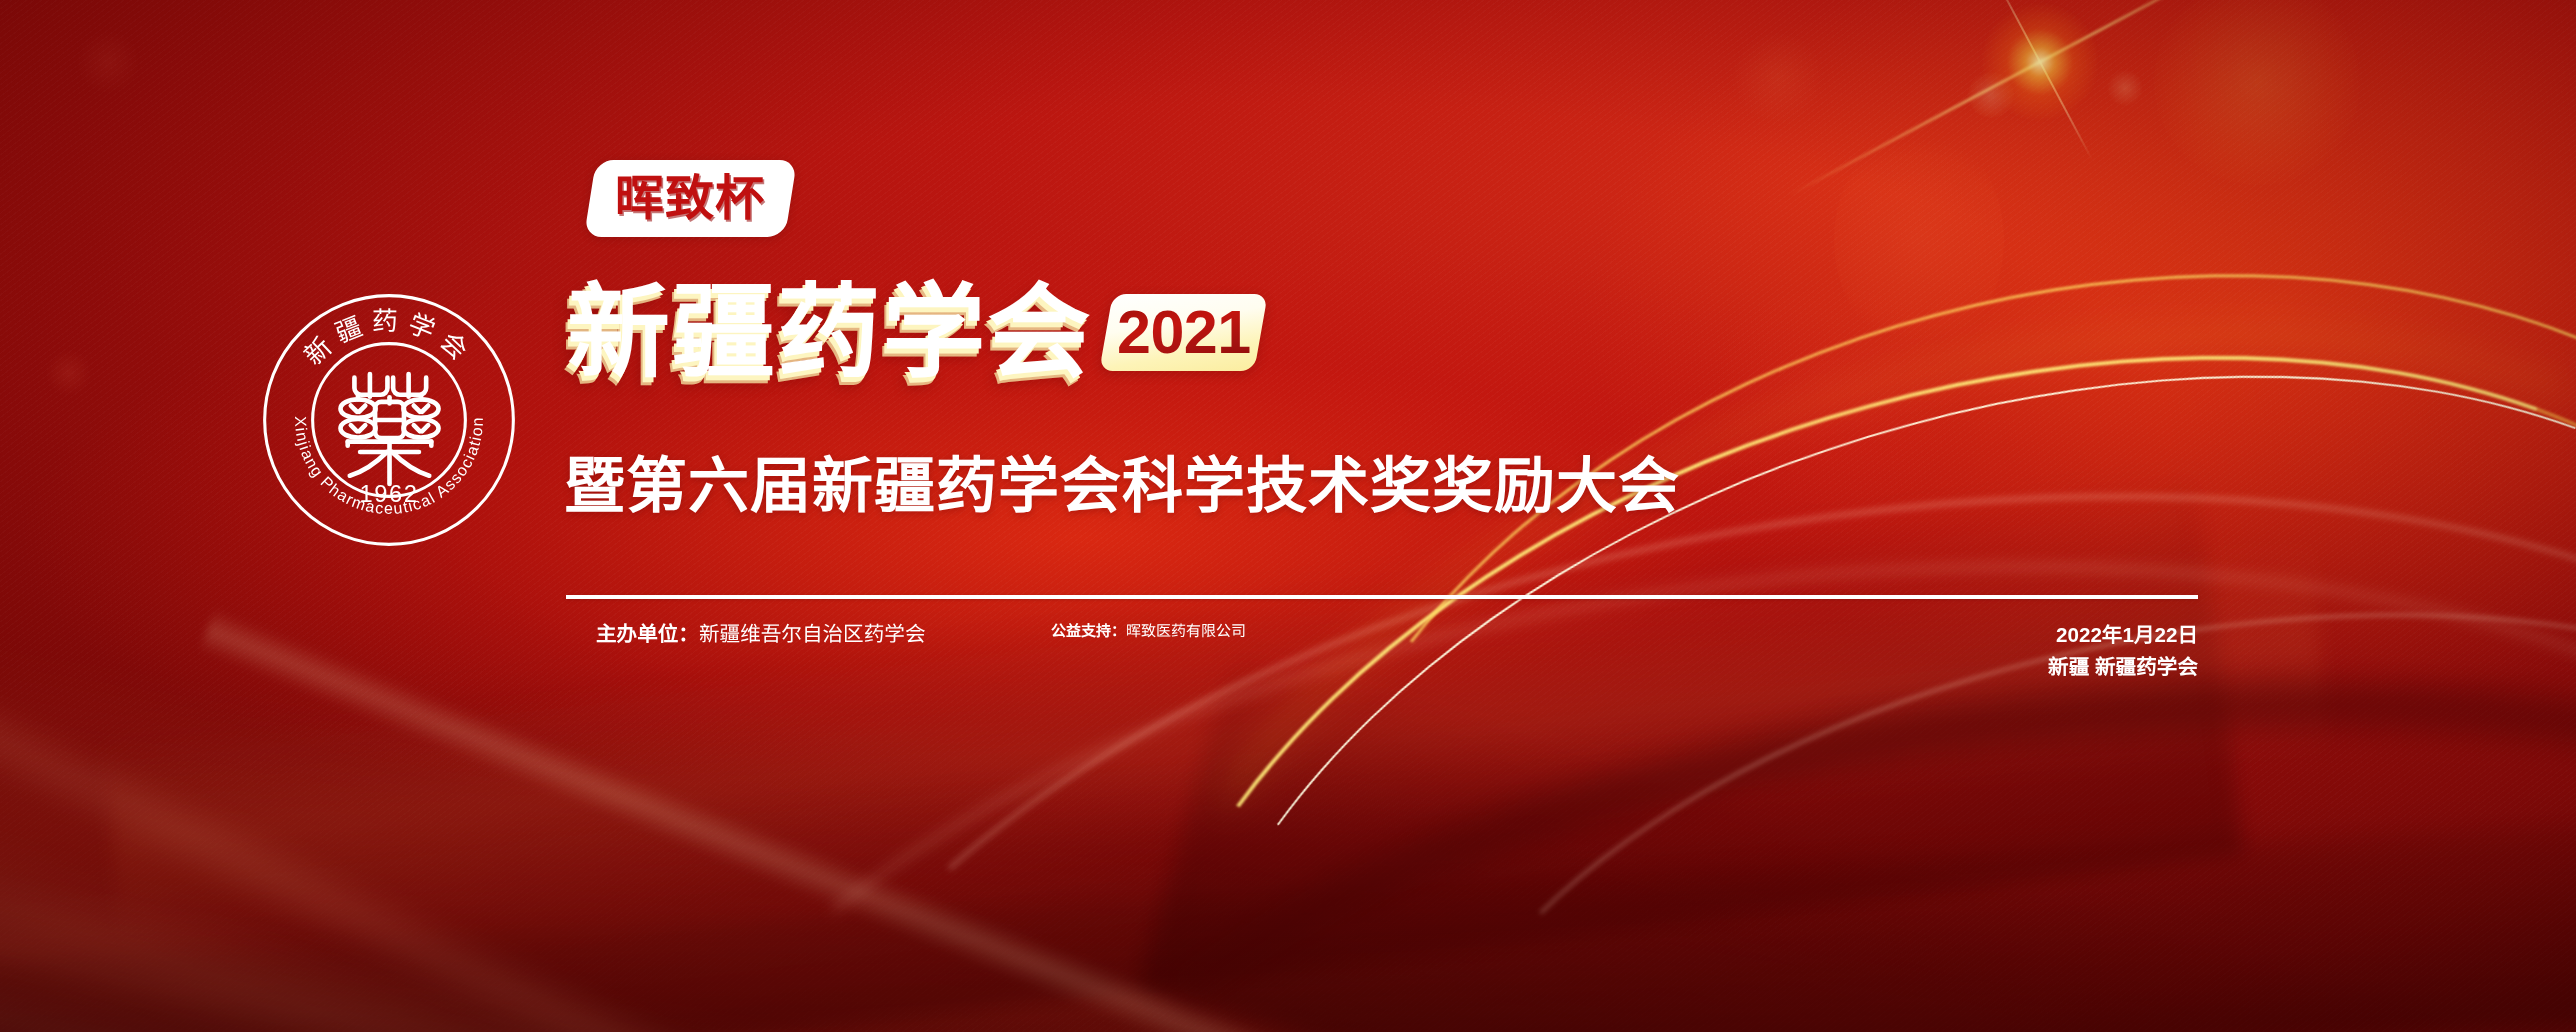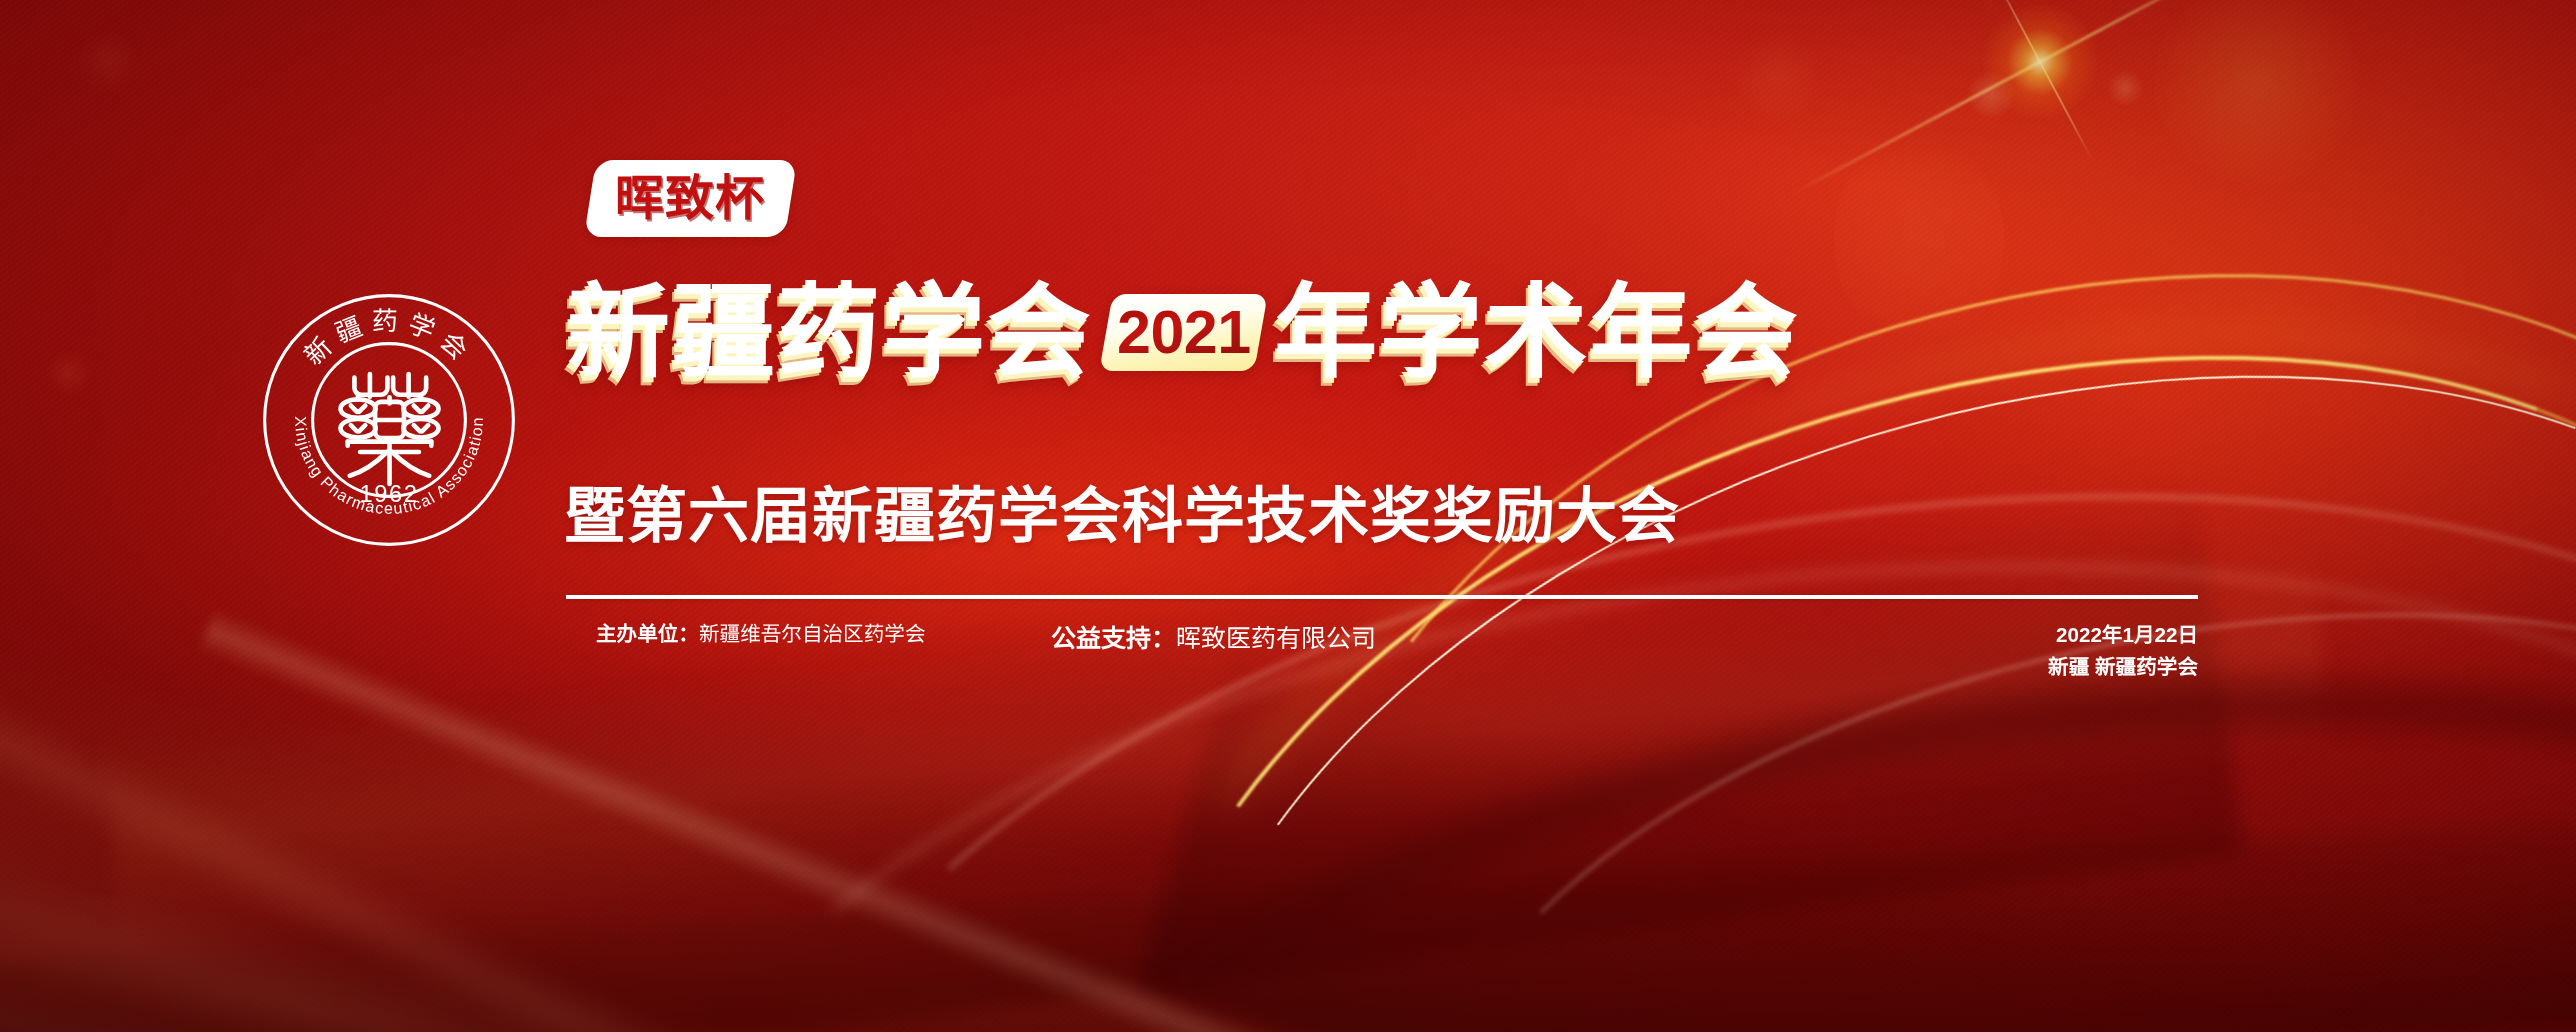--- a/index.html
+++ b/index.html
@@ -307,21 +307,20 @@
   .subtitle {
     position: absolute;
     left: 564px; top: 456px;
     font-size: 61px;
     font-weight: 700;
     line-height: 1;
     color: #ffffff;
     letter-spacing: 1px;
     white-space: nowrap;
     text-shadow: 0 1.5px 7.2px rgba(110,0,0,0.35);
-    margin-top: 30px;
   }
 
   
   .divider {
     position: absolute;
     left: 566px; top: 595px;
     width: 1632px; height: 3.6px;
     background: #ffffff;
     box-shadow: 0 1px 3.1px rgba(110,0,0,0.30);
   }
@@ -336,21 +335,21 @@
     line-height: 1.45;
     color: #ffffff;
     white-space: nowrap;
   }
   .organizer .lbl { font-weight: 700; margin-left: 30px; }
   .organizer .val { font-weight: 400; margin-top: 40px; }
 
   .support {
     position: absolute;
     left: 1051px; top: 3.1px;
-    font-size: 25px;
+    font-size: 15px;
     line-height: 1.55;
     color: #ffffff;
     white-space: nowrap;
   }
   .support .sup-row { display: block; }
   .support .lbl { font-weight: 700; }
   .support .val { font-weight: 400; }
   .support .indent { padding-left: 96px; }
 
   .eventinfo {
@@ -471,21 +470,20 @@
 
     <div class="cup-badge">
       <span class="cup-badge-text">晖致杯</span>
     </div>
 
     <div class="title-row">
       <span class="title-main">新疆药学会</span>
       <span class="year-badge">
         <span class="year-badge-text">2021</span>
       </span>
-      <span class="title-main">年学术年会</span>
     </div>
 
     <div class="subtitle">暨第六届新疆药学会科学技术奖奖励大会</div>
 
     <div class="divider"></div>
 
     <div class="footer">
 
       <div class="organizer">
         <span class="lbl">主办单位：</span><span class="val">新疆维吾尔自治区药学会</span>

